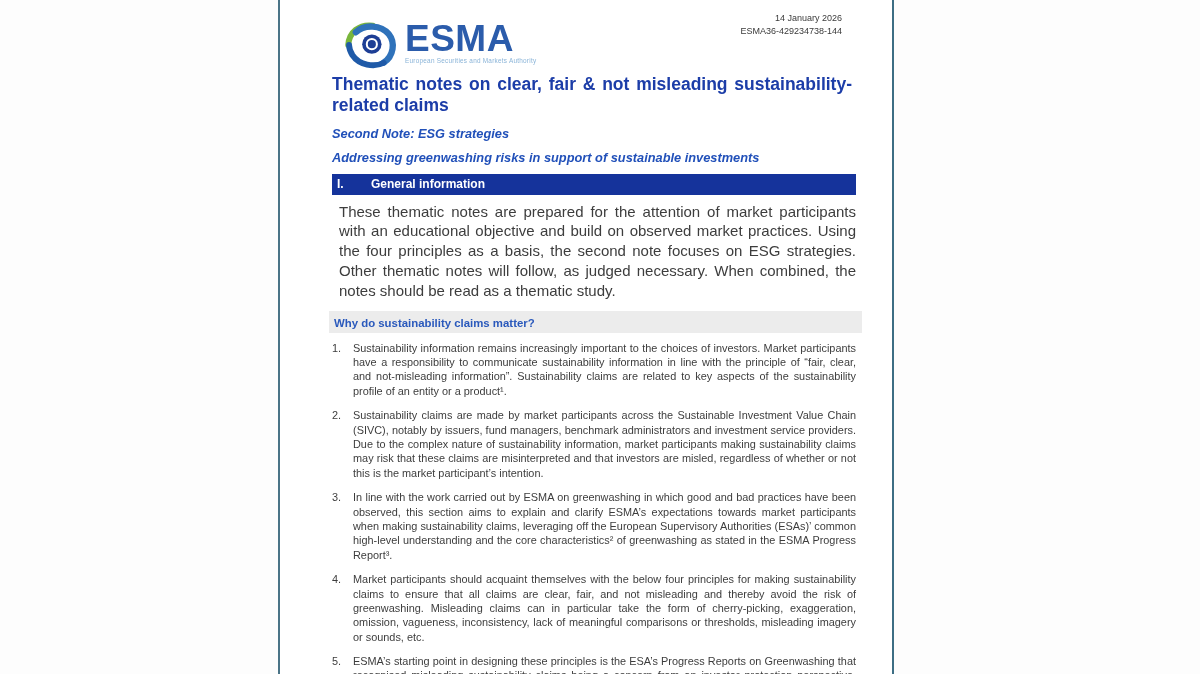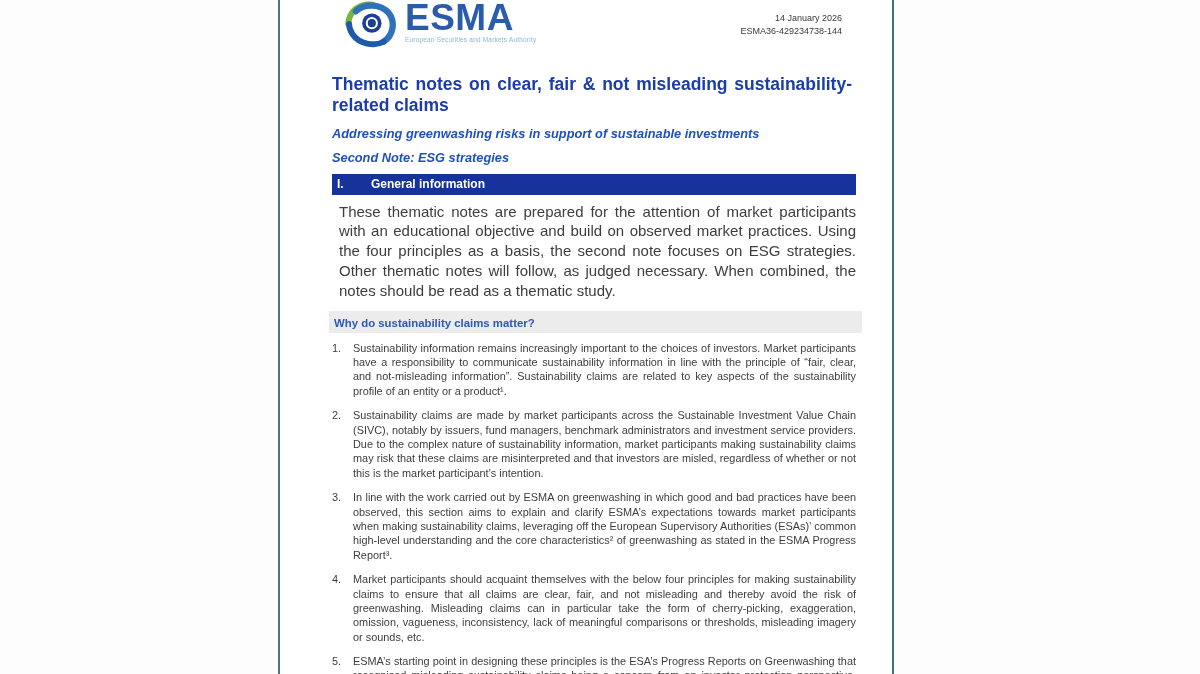--- a/index.html
+++ b/index.html
@@ -14,21 +14,21 @@
   .page {
     position:absolute; left:278px; top:0;
     width:612px; height:674px;
     background:#ffffff;
     border-left:2px solid #4a7487;
     border-right:2px solid #3d6e84;
     box-sizing:content-box;
   }
 
   
-  .logo { position:absolute; left:64px; top:0; display:flex; align-items:flex-start; gap:7px; }
+  .logo { position:absolute; left:64px; top:21px; display:flex; align-items:flex-start; gap:7px; }
   .logo svg { width:54px; height:48px; display:block; }
   .logo-text { display:flex; flex-direction:column; }
   .wordmark {
     font-size:37px; font-weight:bold; color:#2b5cab;
     line-height:0.95; letter-spacing:0.5px;
   }
   .tagline { font-size:6.4px; color:#8ab4d8; letter-spacing:0.25px; margin-top:1px; }
 
   .docmeta {
     position:absolute; right:50px; top:12px;
@@ -97,22 +97,22 @@
 
     <div class="docmeta">
       <div>14 January 2026</div>
       <div>ESMA36-429234738-144</div>
     </div>
 
     <div class="content">
 
       <h1 class="title">Thematic notes on clear, fair &amp; not misleading sustainability-related claims</h1>
 
+      <p class="subtitle">Second Note: ESG strategies</p>
       <p class="subtitle">Addressing greenwashing risks in support of sustainable investments</p>
-      <p class="subtitle">Second Note: ESG strategies</p>
 
       <div class="section-bar">
         <span class="section-num">I.</span>
         <span>General information</span>
       </div>
 
       <p class="intro">These thematic notes are prepared for the attention of market participants with an educational objective and build on observed market practices. Using the four principles as a basis, the second note focuses on ESG strategies. Other thematic notes will follow, as judged necessary. When combined, the notes should be read as a thematic study.</p>
 
       <div class="gray-heading">Why do sustainability claims matter?</div>
 

